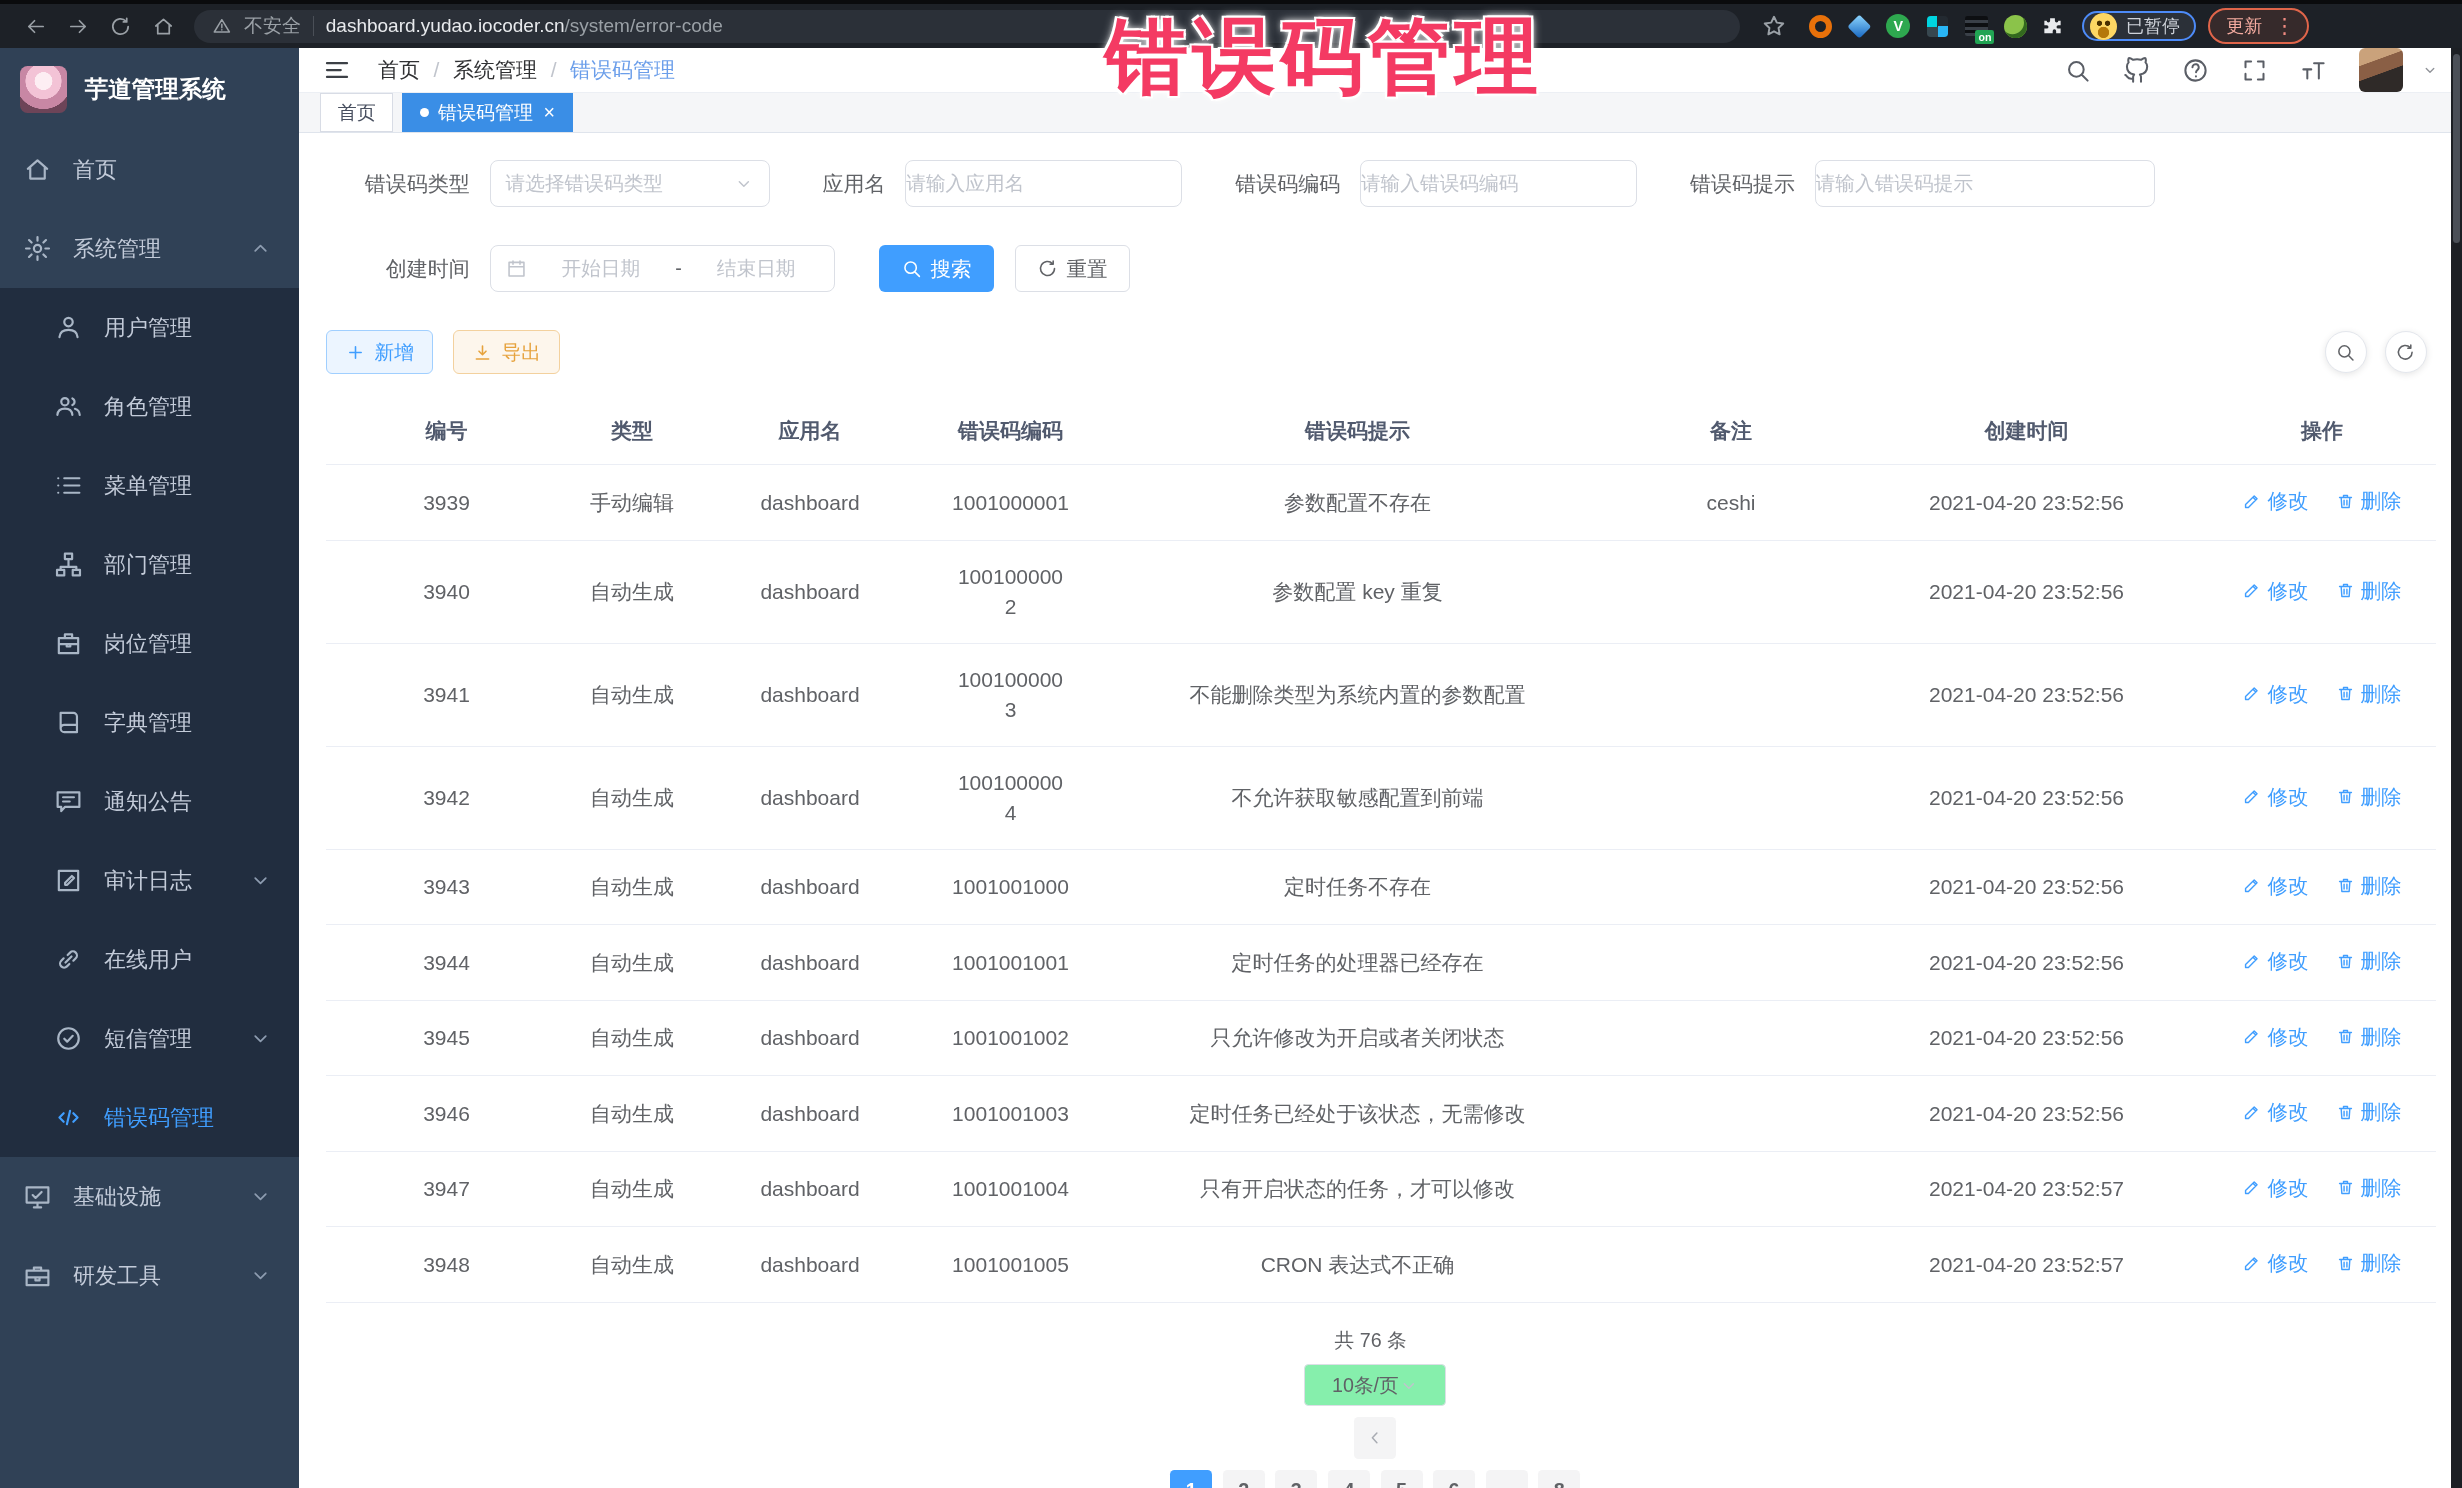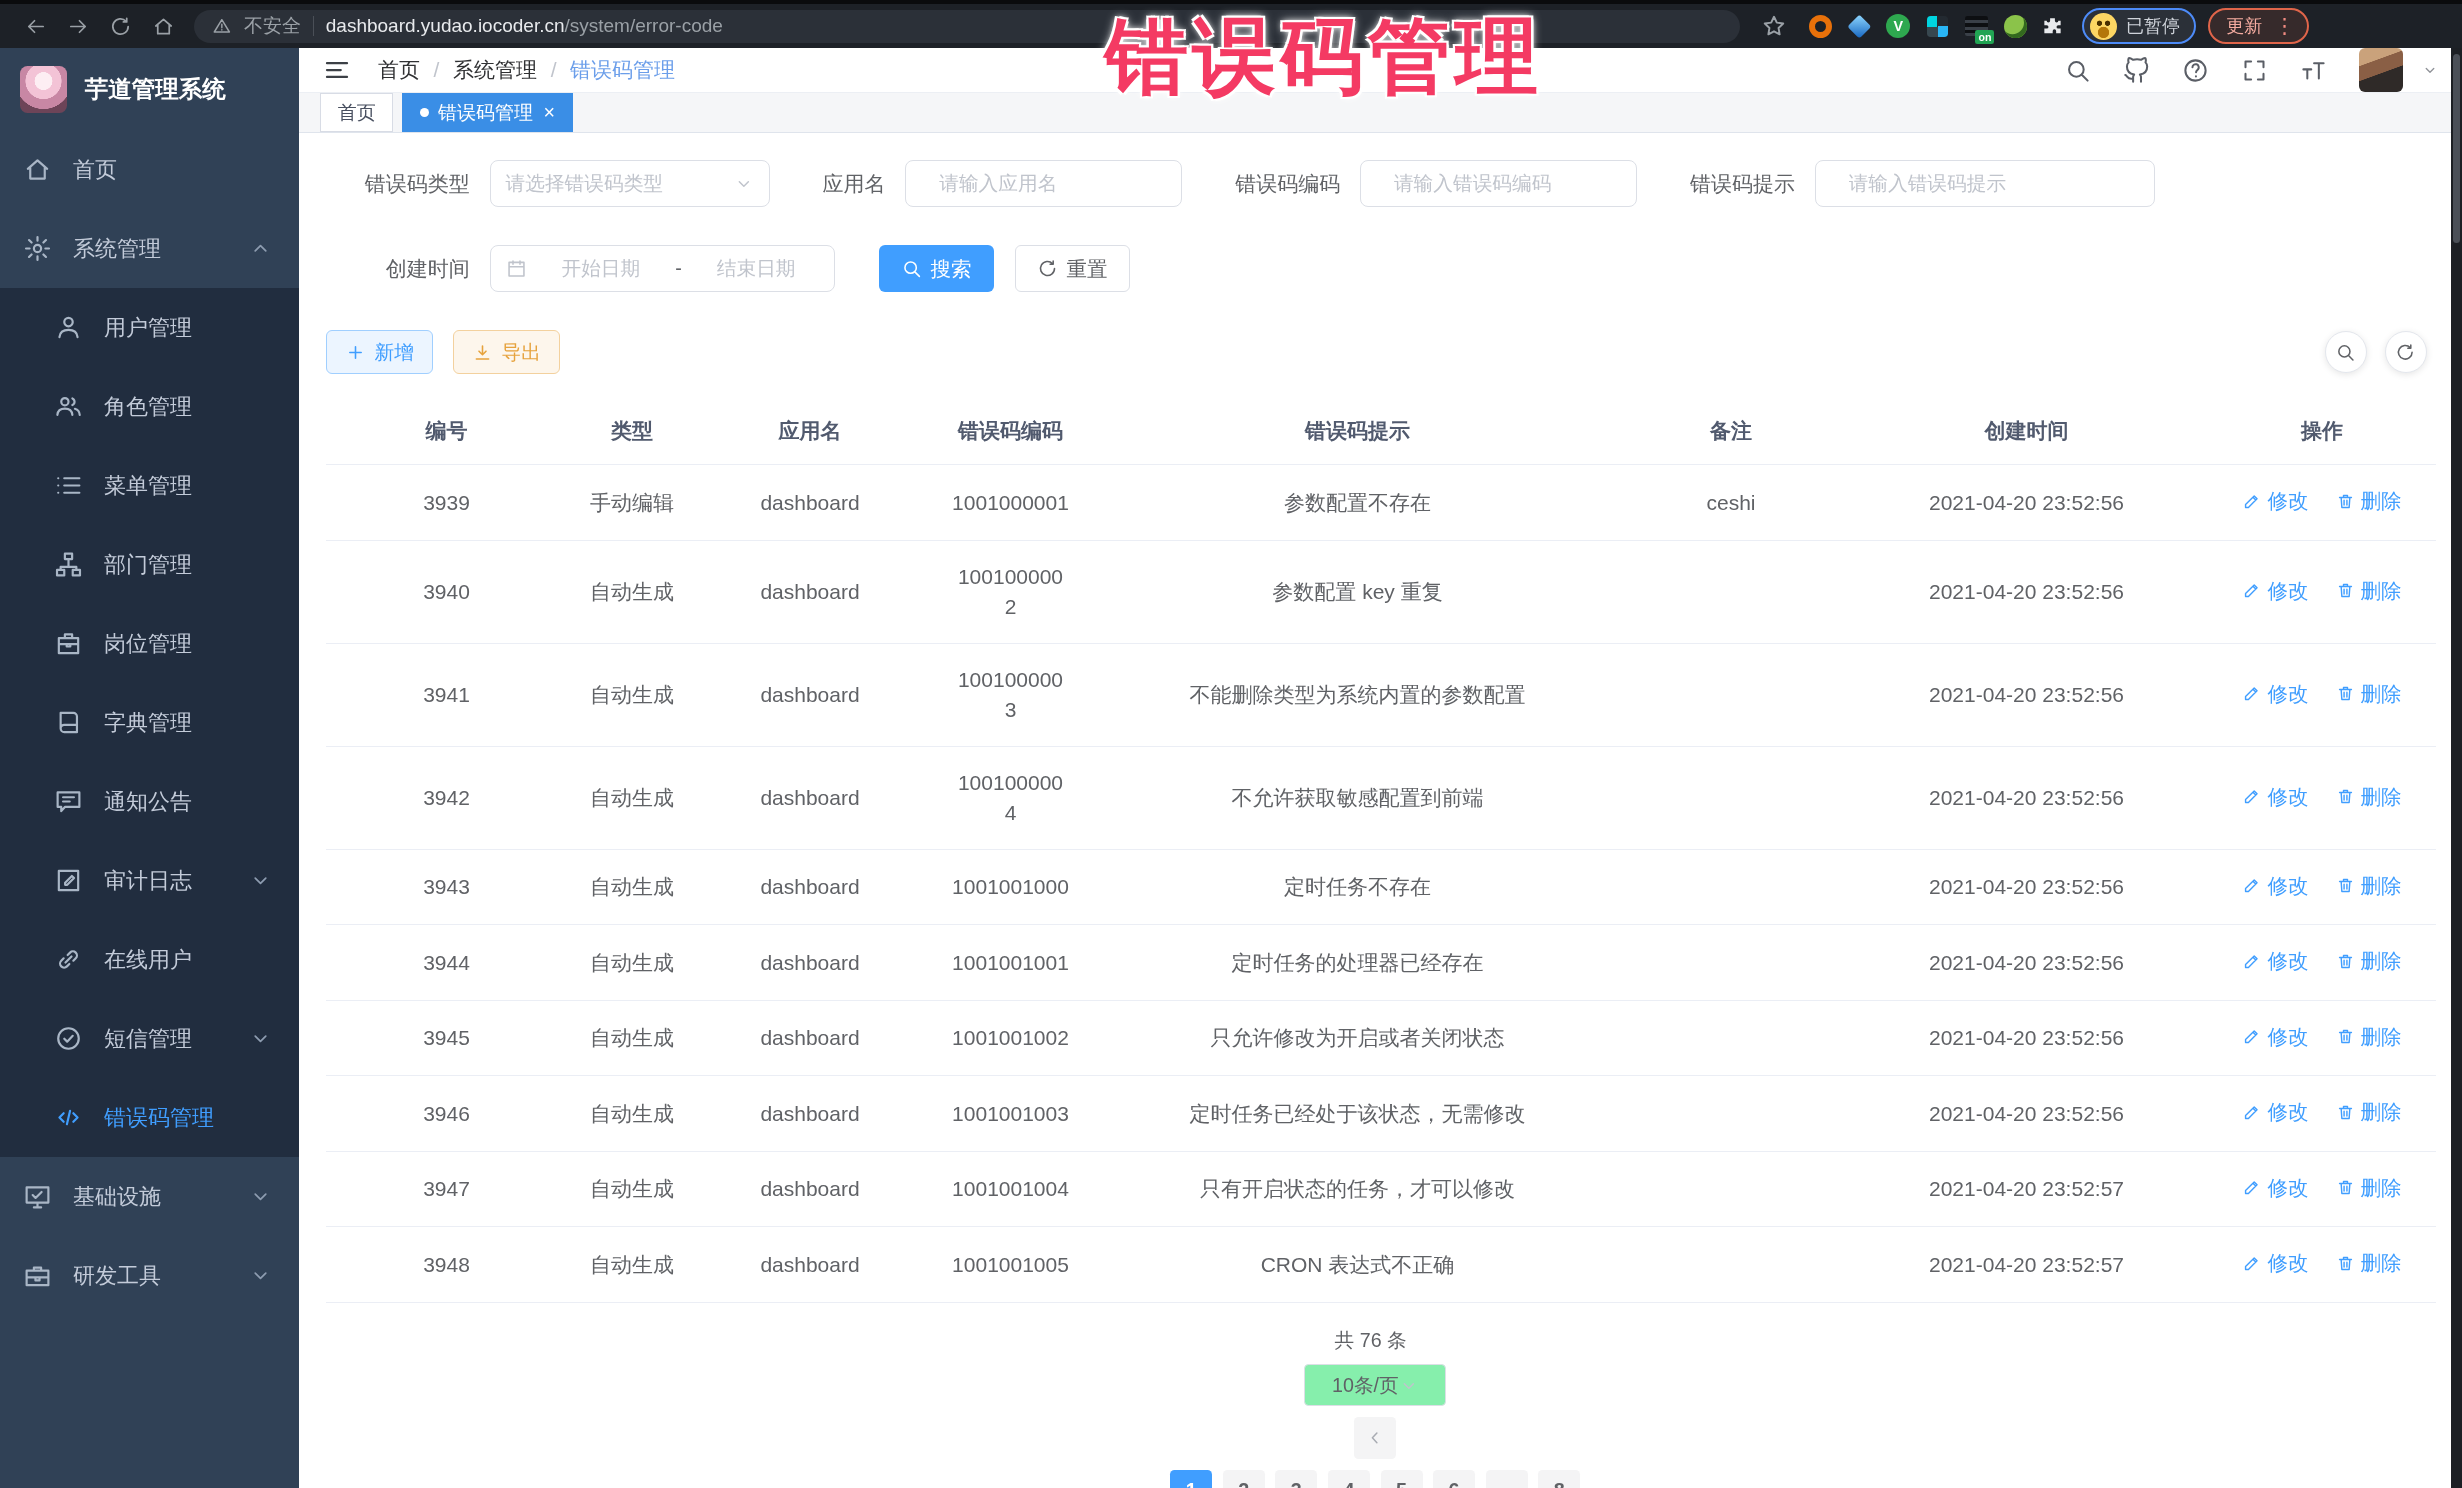--- a/index.html
+++ b/index.html
@@ -30,21 +30,21 @@
   .ext-v { width:24px; height:24px; border-radius:50%; background:#2ea84f; color:#fff; font-size:14.4px; font-weight:700;
            display:flex; align-items:center; justify-content:center; }
   .ext-mosaic { width:21px; height:21px; border-radius:3.8px;
                 background:conic-gradient(#232a31 0 25%, #29b6f6 0 50%, #37474f 0 75%, #00d4e0 0 100%); }
   .ext-onoff { width:23px; height:19.7px; background:repeating-linear-gradient(#0d0f12 0 3.8px, #3a4048 3.8px 6.8px); border-radius:2.3px; }
   .ext-badge { position:absolute; bottom:-4.5px; right:-4.5px; background:#21a453; color:#fff; font-size:10.6px;
                padding:0.8px 3px; border-radius:2.3px; font-weight:700; }
   .ext-spy { width:23px; height:23px; border-radius:50%; background:#8bc34a;
              box-shadow:inset -3px -3.8px 0 #33691e; }
   .ext-puzzle { width:23px; height:23px; color:#e8eaed; }
-  .chip { height:36px; border:2.3px solid #4d8bf8; border-radius:19.7px; background:#2b3038;
+  .chip { height:30px; border:2.3px solid #4d8bf8; border-radius:19.7px; background:#2b3038;
           display:flex; align-items:center; gap:9px; padding:0 13.6px 0 6px;
           color:#cfd3da; font-size:18px; margin:0 7.6px; cursor:pointer; }
   .emoji { width:27px; height:27px; border-radius:50%;
            background:radial-gradient(circle at 35% 38%, #4a3000 2.3px, transparent 3px),
                       radial-gradient(circle at 65% 38%, #4a3000 2.3px, transparent 3px),
                       radial-gradient(circle at 50% 72%, #b4770a 5.3px, transparent 6px), #fdd663; }
   .update { height:36px; border:2.3px solid #e0654a; border-radius:19.7px; background:#362a2b;
             display:flex; align-items:center; gap:12px; padding:0 12px 0 16.7px;
             color:#f6aca1; font-size:18px; cursor:pointer; }
   .kebab { color:#f28b82; font-size:21px; letter-spacing:0; }
@@ -94,21 +94,21 @@
 
   
   .content { padding:27px 26.5px 0; position:relative; flex:1; }
   .filter-row { display:flex; align-items:center; margin-bottom:38px; }
   .f-label { font-size:21px; color:#606266; font-weight:500; padding-right:19.7px; white-space:nowrap; }
   .f-label.w { width:164px; text-align:right; }
   .ctl { height:47px; border:0.8px solid #dcdfe6; border-radius:8px; background:#fff;
          display:flex; align-items:center; font-size:19.7px; color:#c0c4cc; }
   .select { width:280px; padding:0 15px; justify-content:space-between; cursor:pointer; }
   .sel-chev { width:19.7px; height:19.7px; color:#c0c4cc; }
-  .inp { padding:0 33px; }
+  .inp { padding:0 0; }
   .inp input { border:none; outline:none; width:100%; font-size:19.7px; color:#606266; background:transparent;
                font-family:inherit; }
   .inp input::placeholder { color:#c0c4cc; }
   .w365 { width:277px; }
   .w385 { width:340px; }
   .gap70 { margin-left:53px; }
   .daterange { width:345px; padding:0 15px; gap:12px; }
   .cal { width:21px; height:21px; color:#c0c4cc; flex:0 0 21px; }
   .dr-ph { flex:1; text-align:center; white-space:nowrap; }
   .dr-sep { color:#606266; }

